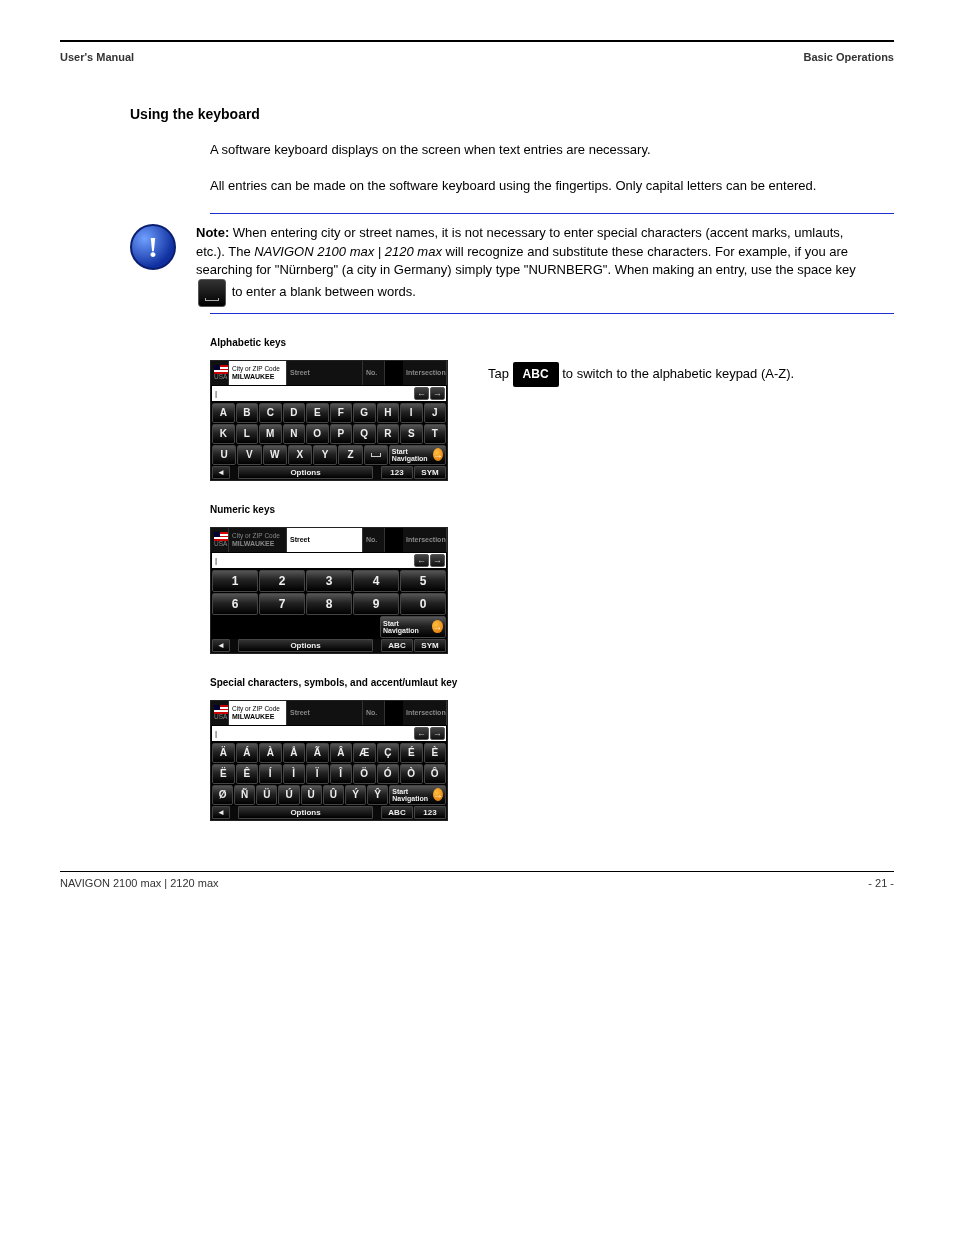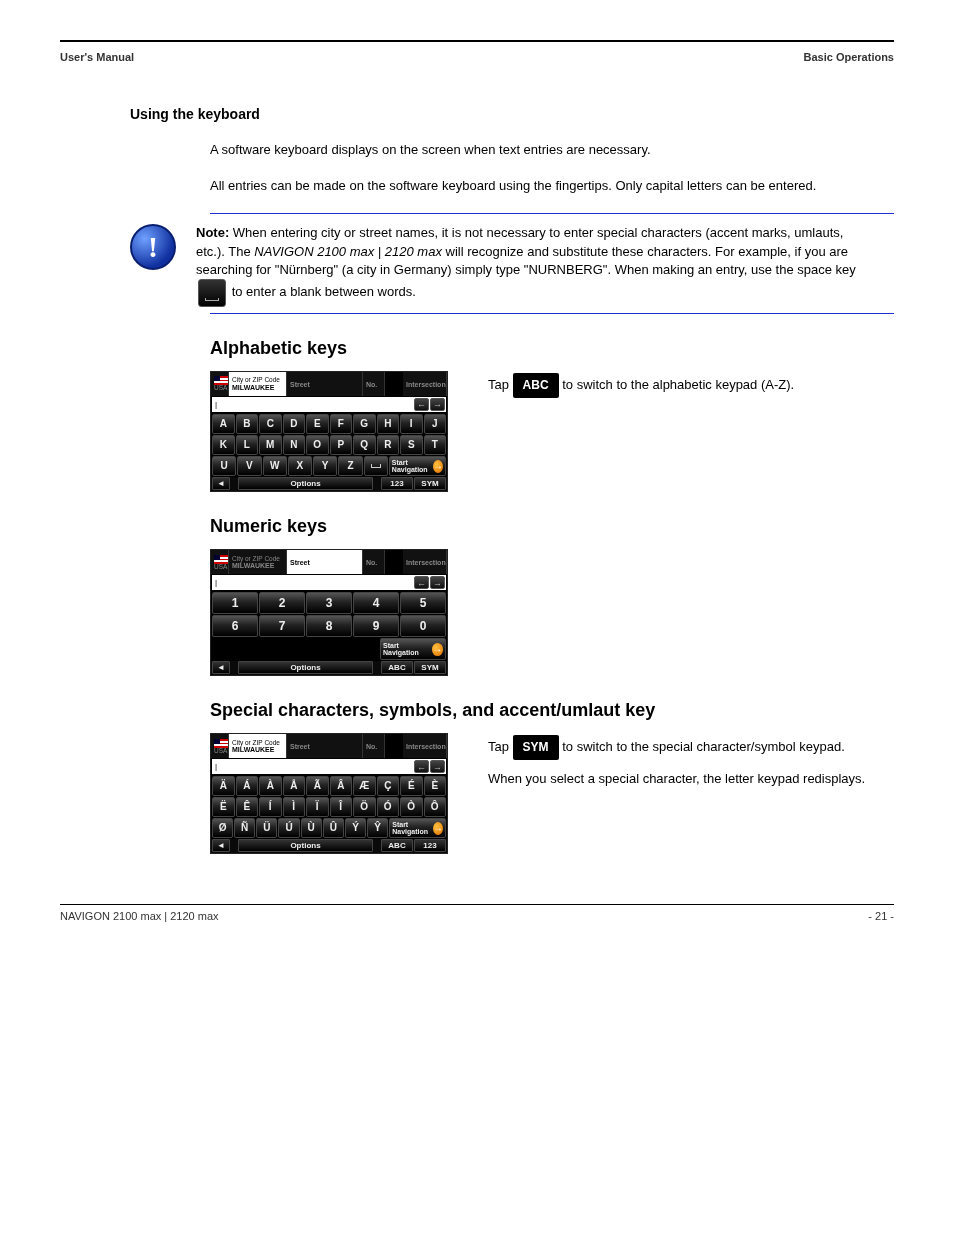--- a/index.html
+++ b/index.html
@@ -40,21 +40,21 @@
   .inline-key .sp {
     width: 14px; height: 3px; border: 1px solid #aaa; border-top: none;
     margin-bottom: 5px;
   }
   .key-btn {
     display: inline-block; background: #000; color: #fff;
     font-weight: bold; font-size: 12px; padding: 4px 10px;
     border-radius: 2px; vertical-align: middle;
   }
 
-  h3.sub { font-size: 18px; font-weight: bold; margin: 22px 0 10px 150px; }
+  h3.sub { font-size: 10px; font-weight: bold; margin: 22px 0 10px 150px; }
   .kb-row { display: flex; align-items: flex-start; margin: 8px 0 8px 150px; gap: 40px; }
   .kb-row .desc { flex: 1; max-width: 380px; padding-top: 2px; }
 
   
   .kbd {
     width: 238px; background: #000;
     font-family: Arial, sans-serif;
     font-size: 9px; color: #fff;
     border: 1px solid #222;
   }
@@ -378,27 +378,19 @@
       </div>
     <div class="bottom">
       <div class="bk back">◄</div>
       <div class="bk gap"></div>
       <div class="bk opt">Options</div>
       <div class="bk gap"></div>
       <div class="bk mode">ABC</div>
       <div class="bk mode">123</div>
     </div>
   </div>
-  <div class="desc">
-    <p>
-      <span>Tap </span>
-      <span class="key-btn">SYM</span>
-      <span> to switch to the special character/symbol keypad.</span>
-    </p>
-    <p style="margin-top:10px">When you select a special character, the letter keypad redisplays.</p>
-  </div>
 </div>
 
 <hr class="footer-hr">
 <div class="footer-row">
   <span>NAVIGON 2100 max | 2120 max</span>
   <span>- 21 -</span>
 </div>
 
 </body></html>

